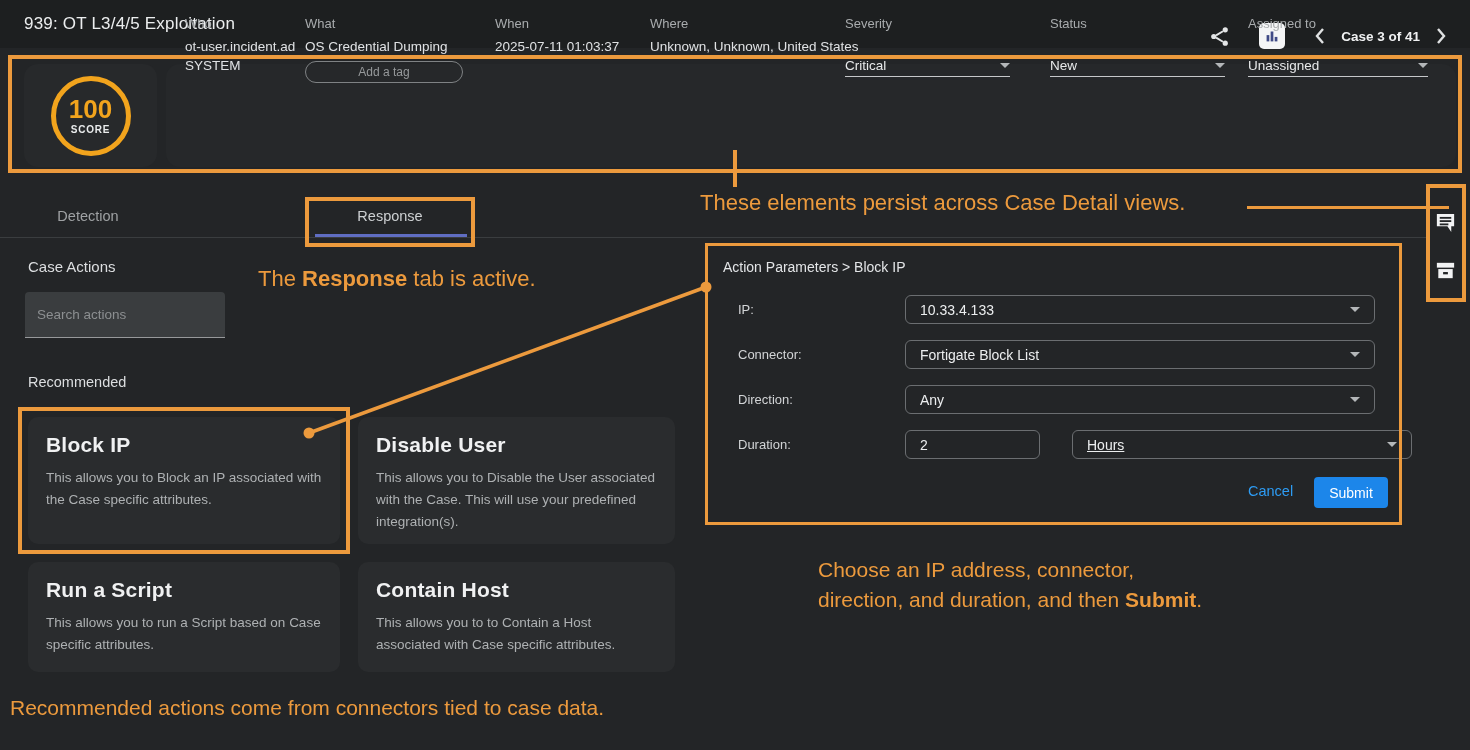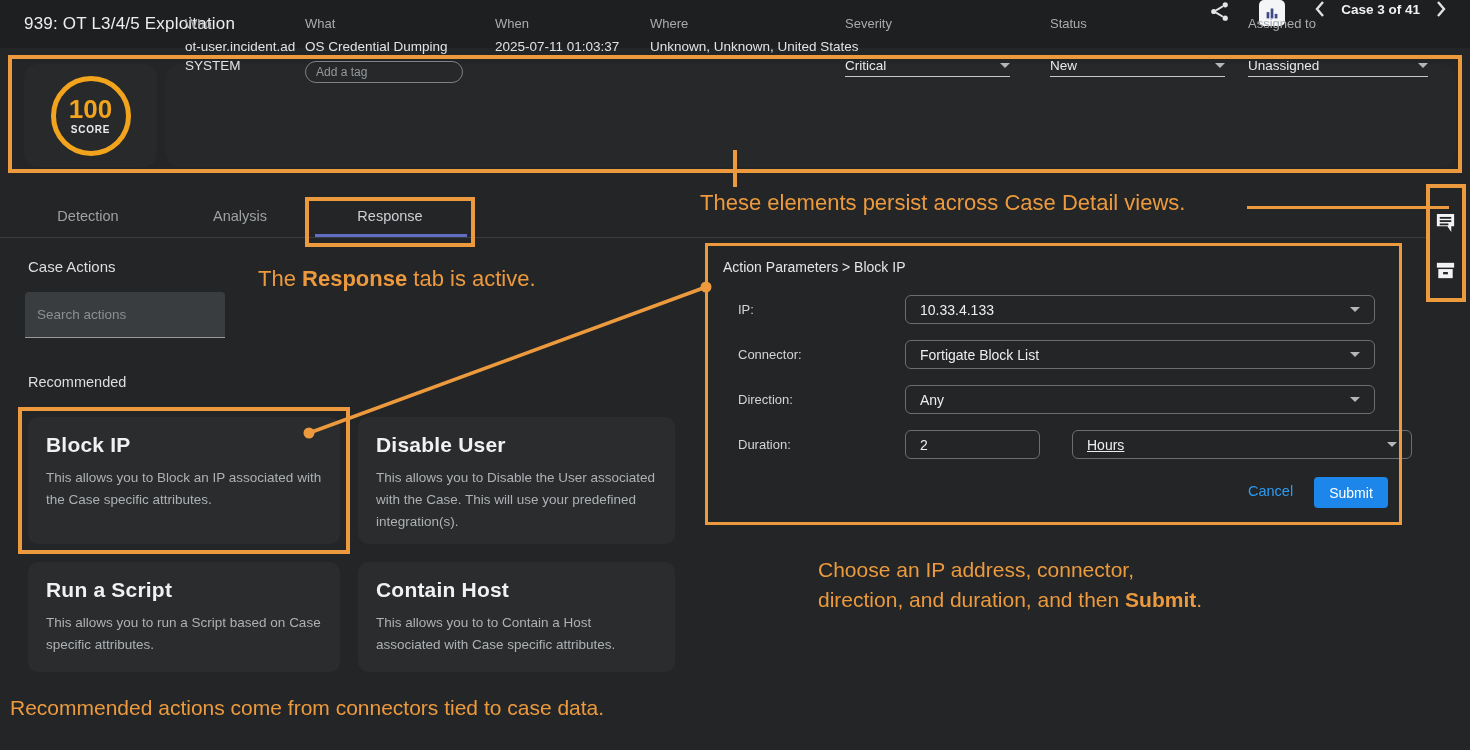--- a/index.html
+++ b/index.html
@@ -6,40 +6,40 @@
   html,body { background:#191b1c; }
   body { font-family: "Liberation Sans", sans-serif; }
   #stage {
     position: relative; width: 1470px; height: 750px;
     background:#232527; overflow: hidden;
   }
   
   .topbar { position:absolute; left:0; top:0; width:1470px; height:48px; background:#1d1f20; }
   .topbar-title { position:absolute; left:24px; top:0; height:48px; display:flex; align-items:center;
     color:#eceeef; font-size:17px; letter-spacing:.2px; }
-  .topbar-right { position:absolute; right:22px; top:0; height:48px; display:flex; align-items:flex-start; gap:28px; }
+  .topbar-right { position:absolute; right:22px; top:12px; height:48px; display:flex; align-items:center; gap:28px; }
   .icon-btn { display:flex; align-items:center; justify-content:center; cursor:pointer; }
   .chart-btn { width:26px; height:26px; background:#f4f5f6; border-radius:5px; }
   .case-nav { display:flex; align-items:center; gap:14px; }
   .case-nav-label { color:#f0f1f2; font-size:13.5px; font-weight:bold; }
   
   .hl-box { position:absolute; border:4px solid #ec9a3d; pointer-events:none; z-index:40; }
   .header-outline { left:8px; top:55px; width:1454px; height:118px; }
   .score-card { position:absolute; left:24px; top:64px; width:133px; height:103px; background:#27292b; border-radius:14px;
     display:flex; align-items:center; justify-content:center; }
   .score-circle { width:80px; height:80px; border:5px solid #f2a41d; border-radius:50%;
     display:flex; flex-direction:column; align-items:center; justify-content:center; }
   .score-value { color:#f2a41d; font-size:26px; font-weight:bold; line-height:26px; }
   .score-label { color:#e9ebec; font-size:10px; font-weight:bold; letter-spacing:.8px; margin-top:2px; }
   .info-panel { position:absolute; left:166px; top:64px; width:1290px; height:103px; background:#26282a; border-radius:14px; }
   .hcol { position:absolute; top:16px; }
   .hlabel { color:#a9acae; font-size:13px; }
   .hvalue { color:#e0e2e4; font-size:13.5px; line-height:19px; margin-top:6px; }
   .tag-input { margin-top:5px; width:158px; height:22px; background:transparent; border:1px solid #7f8284;
-    border-radius:11px; color:#d7d9da; font-size:12px; padding:0 10px; font-family:"Liberation Sans",sans-serif; outline:none; }
+    border-radius:11px; color:#d7d9da; font-size:12px; padding:0 10px; font-family:"Liberation Sans",sans-serif; outline:none;text-align:center; }
   .tag-input::placeholder { color:#96999b; }
   .hselect { margin-top:23px; height:23px; border-bottom:1px solid #c6c8ca; display:flex; align-items:center;
     justify-content:space-between; cursor:pointer; }
   .hselect-value { color:#e7e9ea; font-size:13.5px; }
   .caret { width:0; height:0; border-left:5px solid transparent; border-right:5px solid transparent;
     border-top:5px solid #b4b7b9; }
   
   .tab { position:absolute; top:196px; height:40px; width:160px; display:flex; align-items:center; justify-content:center;
     color:#9fa2a4; font-size:14.5px; cursor:pointer; }
   .tab.active { color:#cdd0d2; }
@@ -175,21 +175,20 @@
     <div class="hselect">
       <span class="hselect-value">Unassigned</span>
       <span class="caret"></span>
     </div>
   </div>
 
   <div class="hl-box header-outline"></div>
   <div class="orange-line header-tick"></div>
 
   <div class="tab" style="left:8px;">Detection</div>
-  <div class="tab" style="left:160px;">Analysis</div>
   <div class="tab active" style="left:310px;">Response</div>
   <div class="tab-underline"></div>
   <div class="tabs-divider"></div>
   <div class="hl-box response-outline"></div>
 
   <div class="annot annot-persist">These elements persist across Case Detail views.</div>
   <div class="orange-line persist-line"></div>
 
   <div class="hl-box sideicons-outline"></div>
   <div class="sideicon" style="top:211px;">

